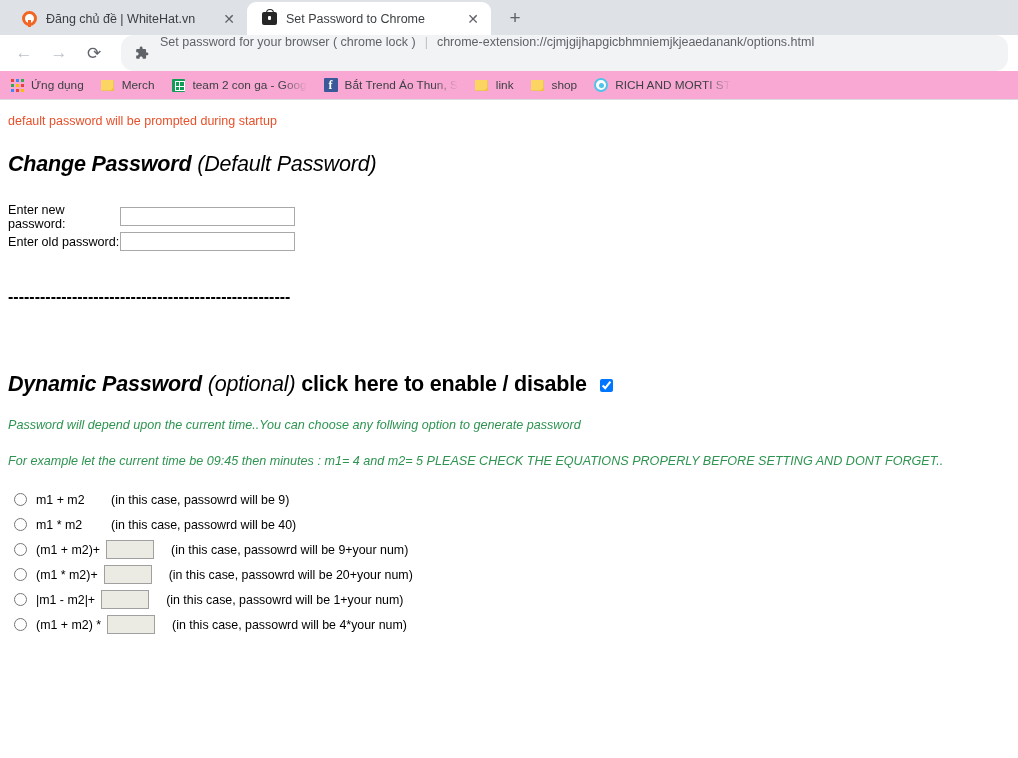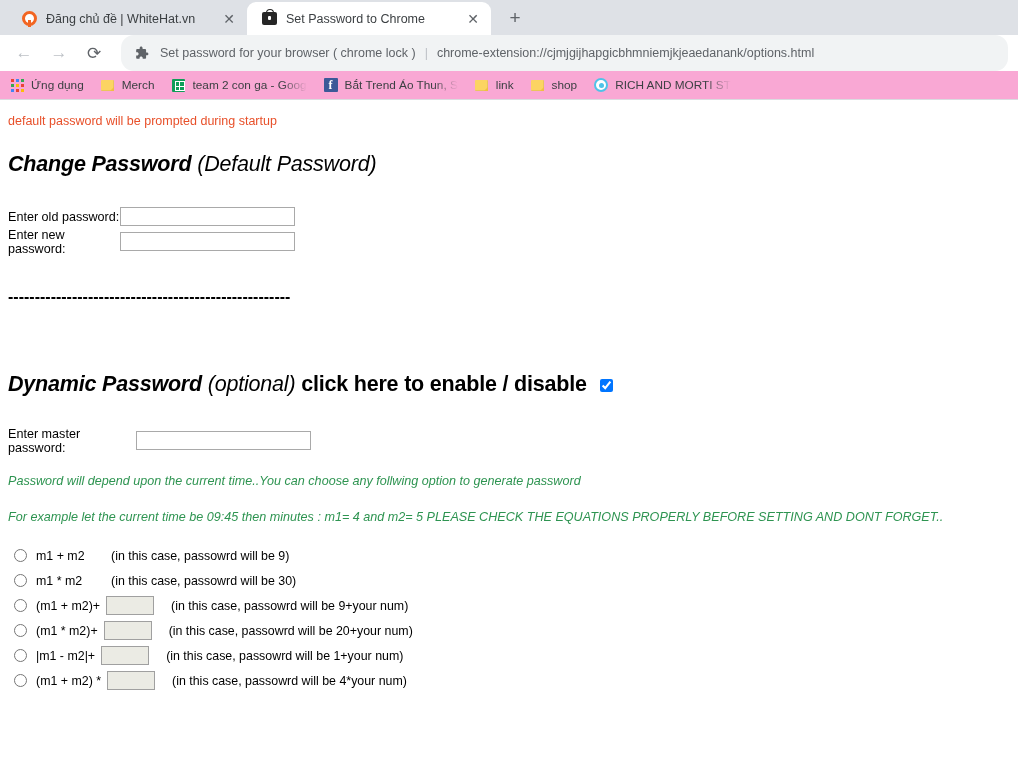--- a/index.html
+++ b/index.html
@@ -127,21 +127,20 @@
     cursor: pointer;
     font-size: 17px;
   }
   .navbtn.disabled { color: #bdc1c6; }
   .omnibox {
     flex: 1 1 auto;
     height: 36px;
     background: #f1f3f4;
     border-radius: 13px;
     display: flex;
-    align-items: center;
     padding: 0 14px;
     margin-left: 6px;
     font-size: 12.5px;
     color: #5f6368;
     overflow: hidden;
     white-space: nowrap;
     cursor: text;
   }
   .omnibox .ext-icon {
     margin-right: 11px;
@@ -472,60 +471,56 @@
 
   <p class="warning">default password will be prompted during startup</p>
 
   <h2 class="section">
     <span>Change Password</span>
     <span class="sub">(Default Password)</span>
   </h2>
 
   <div style="margin-top:27px;">
     <div class="field-row">
+      <span class="flabel">Enter new password:</span>
+      <input class="txt wide" type="text" value="" style="">
+    </div>
+    <div class="field-row">
       <span class="flabel">Enter old password:</span>
-      <input class="txt wide" type="text" value="" style="">
-    </div>
-    <div class="field-row">
-      <span class="flabel">Enter new password:</span>
       <input class="txt wide" type="text" value="" style="">
     </div>
   </div>
 
 
   <div class="divider" style="margin-top:38px;">-----------------------------------------------------</div>
 
   <h2 class="section" style="margin-top:70px;">
     <span>Dynamic Password</span>
     <span class="sub">(optional)</span>
     <span class="plain">click here to enable / disable</span>
     <input type="checkbox" class="enablebox" checked="" style="">
   </h2>
 
-  <div class="field-row" style="margin-top:31px;">
-    <span class="flabel" style="width:128px;flex:0 0 128px;">Enter master password:</span>
-    <input class="txt master" type="text" value="" style="">
-  </div>
 
   <p class="hint" style="margin-top:21px;">Password will depend upon the current time..You can choose any follwing option to generate password</p>
 
   <p class="hint" style="margin-top:22px;">For example let the current time be 09:45 then minutes : m1= 4 and m2= 5 PLEASE CHECK THE EQUATIONS PROPERLY BEFORE SETTING AND DONT FORGET..</p>
 
   <div style="margin-top:19px;">
 
     <div class="opt-row">
       <input type="radio" name="dynopt" style="">
       <span class="expr" style="width:75px;">m1 + m2</span>
       <span class="note">(in this case, passowrd will be 9)</span>
     </div>
 
     <div class="opt-row">
       <input type="radio" name="dynopt" style="">
       <span class="expr" style="width:75px;">m1 * m2</span>
-      <span class="note">(in this case, passowrd will be 30)</span>
+      <span class="note">(in this case, passowrd will be 40)</span>
     </div>
 
 
     <div class="opt-row">
       <input type="radio" name="dynopt" style="">
       <span class="expr">(m1 + m2)+</span>
       <input class="txt small" type="text" style="margin-left: 6px;" value="">
       <span class="note" style="margin-left:17px;">(in this case, passowrd will be 9+your num)</span>
     </div>
 

